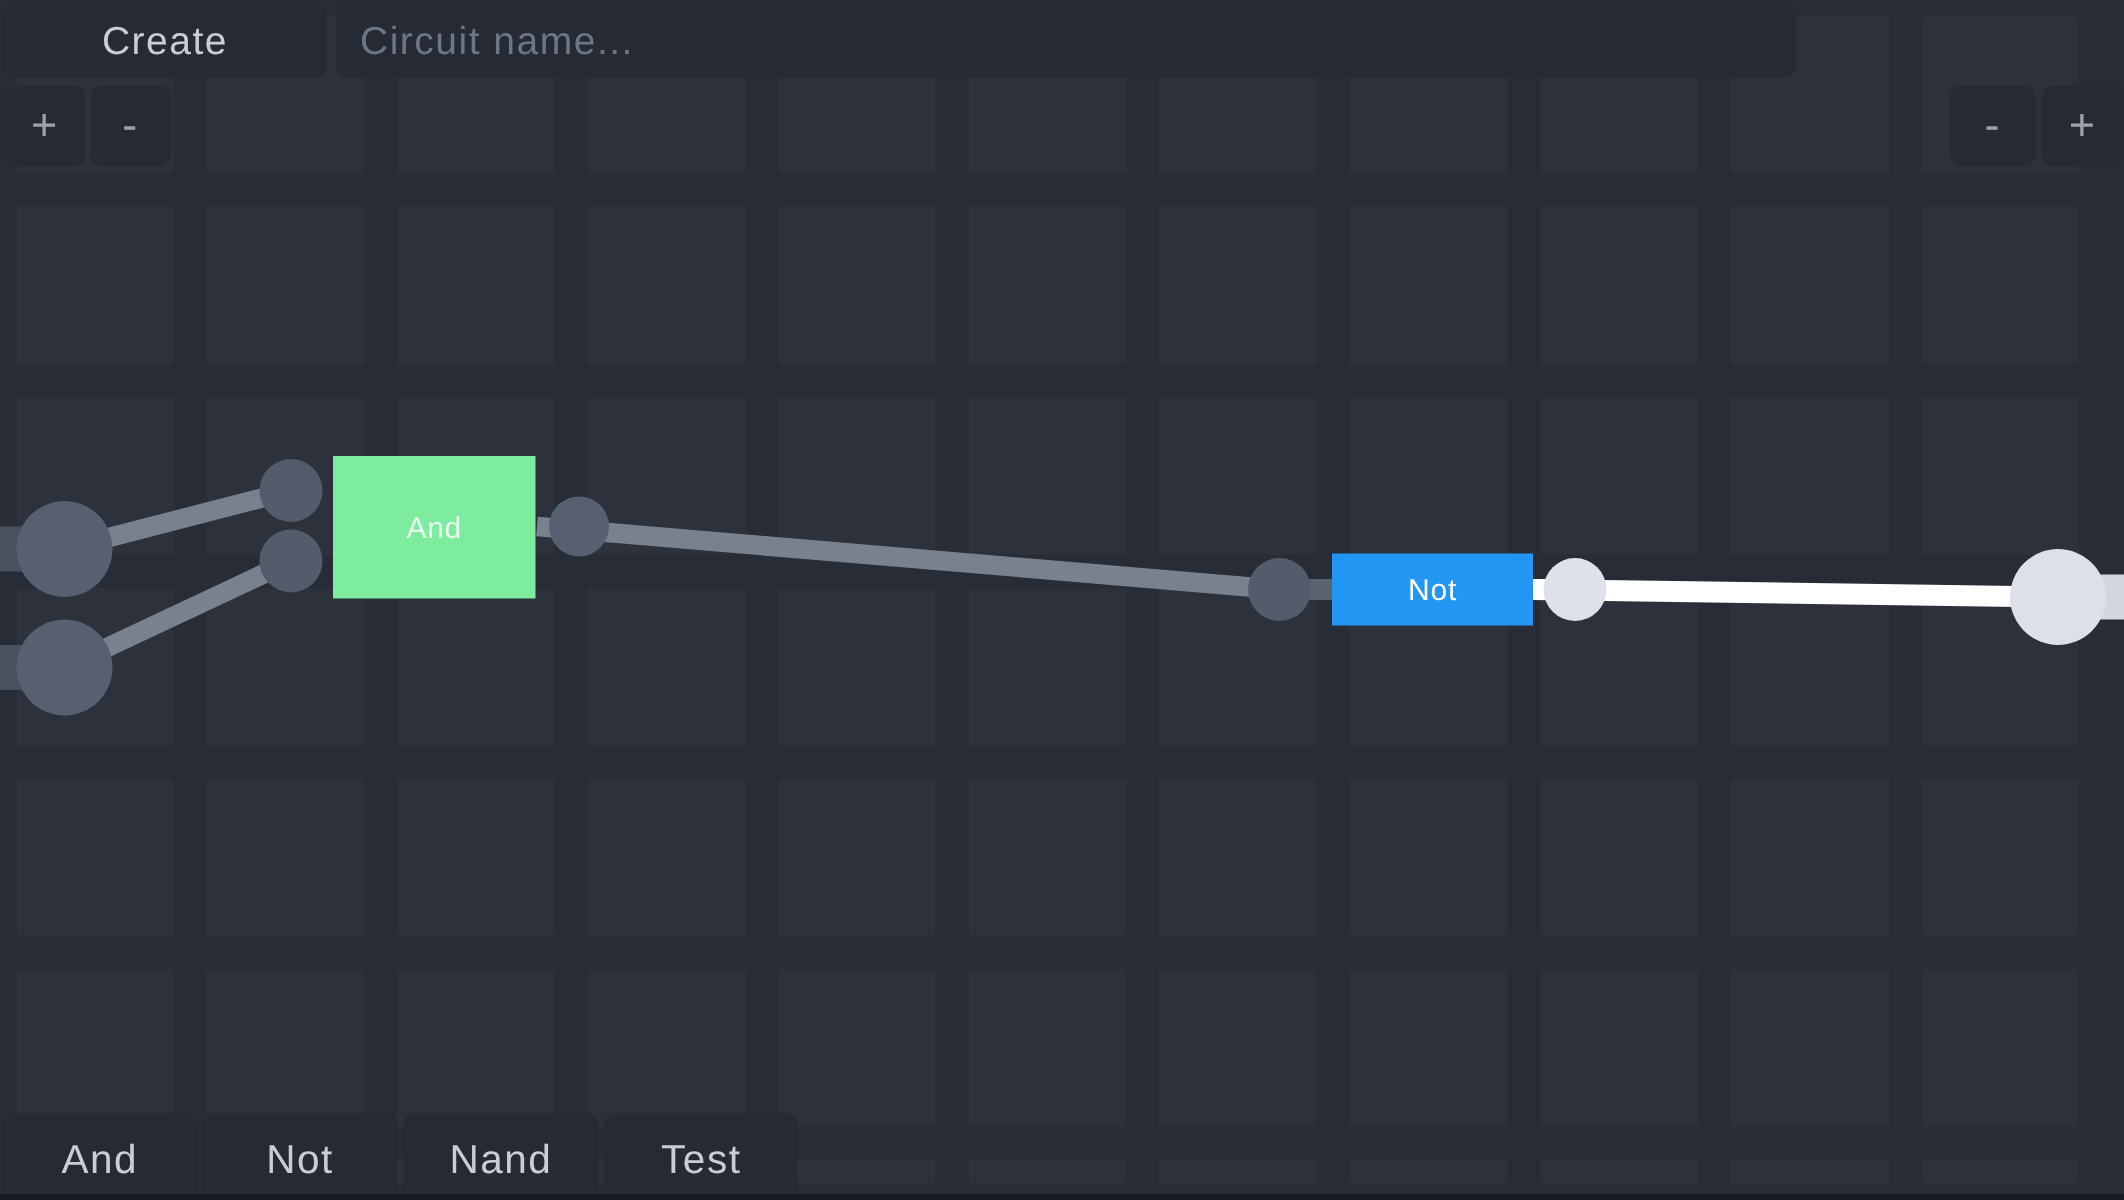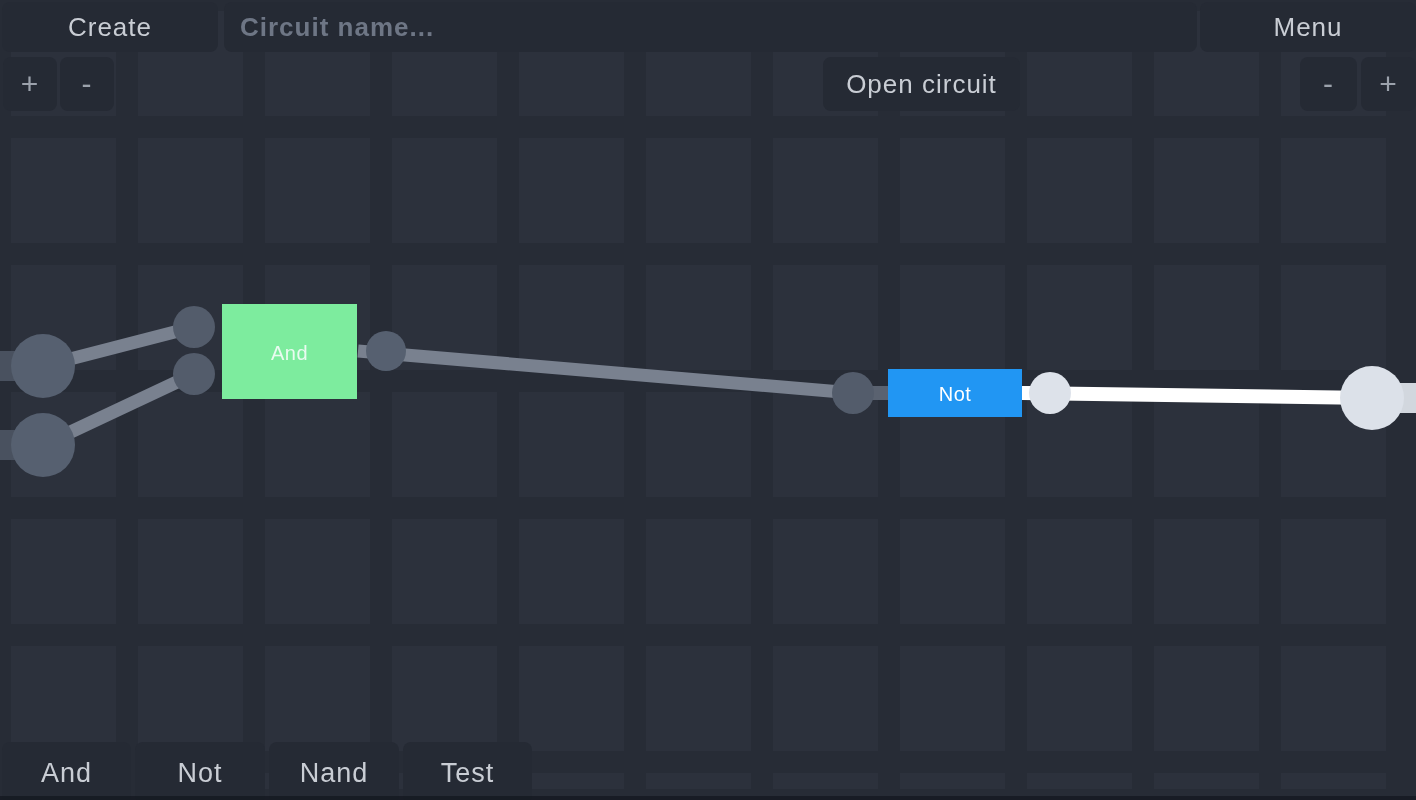--- a/index.html
+++ b/index.html
@@ -29,21 +29,21 @@
     user-select:none;
   }
   .sq{color:#9ca2ac;font-size:30px;font-weight:300;}
   .create{left:2px;top:2px;width:216px;height:50px;text-align:center;}
   .menu{left:1200px;top:2px;width:216px;height:50px;}
   .circuit-name{
     position:absolute;left:224px;top:2px;width:973px;height:50px;
     box-sizing:border-box;
     background:#252a34;border:none;border-radius:8px;
     padding:0 16px;
-    color:#cfd3da;font-size:26px;font-weight:700;letter-spacing:1px;
+    color:#cfd3da;font-size:26px;font-weight:400;letter-spacing:1px;
     font-family:"Liberation Sans","DejaVu Sans",sans-serif;
     outline:none;z-index:5;
   }
   .circuit-name::placeholder{color:#6e7685;opacity:1;}
   .zl-plus{left:3px;top:57px;width:54px;height:54px;}
   .zl-minus{left:60px;top:57px;width:54px;height:54px;}
   .delete{left:396px;top:57px;width:197px;height:54px;}
   .clear{left:598px;top:57px;width:217px;height:54px;}
   .open{left:823px;top:57px;width:197px;height:54px;}
   .zr-minus{left:1300px;top:57px;width:57px;height:54px;}
@@ -82,26 +82,24 @@
       <circle cx="853" cy="393" r="21" fill="#535c6b"></circle>
       <circle cx="1050" cy="393" r="21" fill="#dde2ea"></circle>
       <rect x="222" y="304" width="135" height="95" fill="#7dec9e"></rect>
       <text x="289.5" y="352.5" text-anchor="middle" dominant-baseline="central" fill="#e9fbf0" font-size="20" letter-spacing="0.5" font-family="&quot;Liberation Sans&quot;,&quot;DejaVu Sans&quot;,sans-serif">And</text>
       <rect x="888" y="369" width="134" height="48" fill="#2196f3"></rect>
       <text x="955" y="394" text-anchor="middle" dominant-baseline="central" fill="#ffffff" font-size="20" letter-spacing="0.5" font-family="&quot;Liberation Sans&quot;,&quot;DejaVu Sans&quot;,sans-serif">Not</text>
     </svg>
 
   <div class="btn create">Create</div>
   <input class="circuit-name" placeholder="Circuit name..." style="">
-  <div class="btn menu">Menu</div>
 
   <div class="btn sq zl-plus">+</div>
   <div class="btn sq zl-minus">-</div>
 
-  <div class="btn open">Open circuit</div>
 
   <div class="btn sq zr-minus">-</div>
   <div class="btn sq zr-plus">+</div>
 
   <div class="btn palette p0">And</div>
   <div class="btn palette p1">Not</div>
   <div class="btn palette p2">Nand</div>
   <div class="btn palette p3">Test</div>
 
   <div class="bottom-strip"></div>

